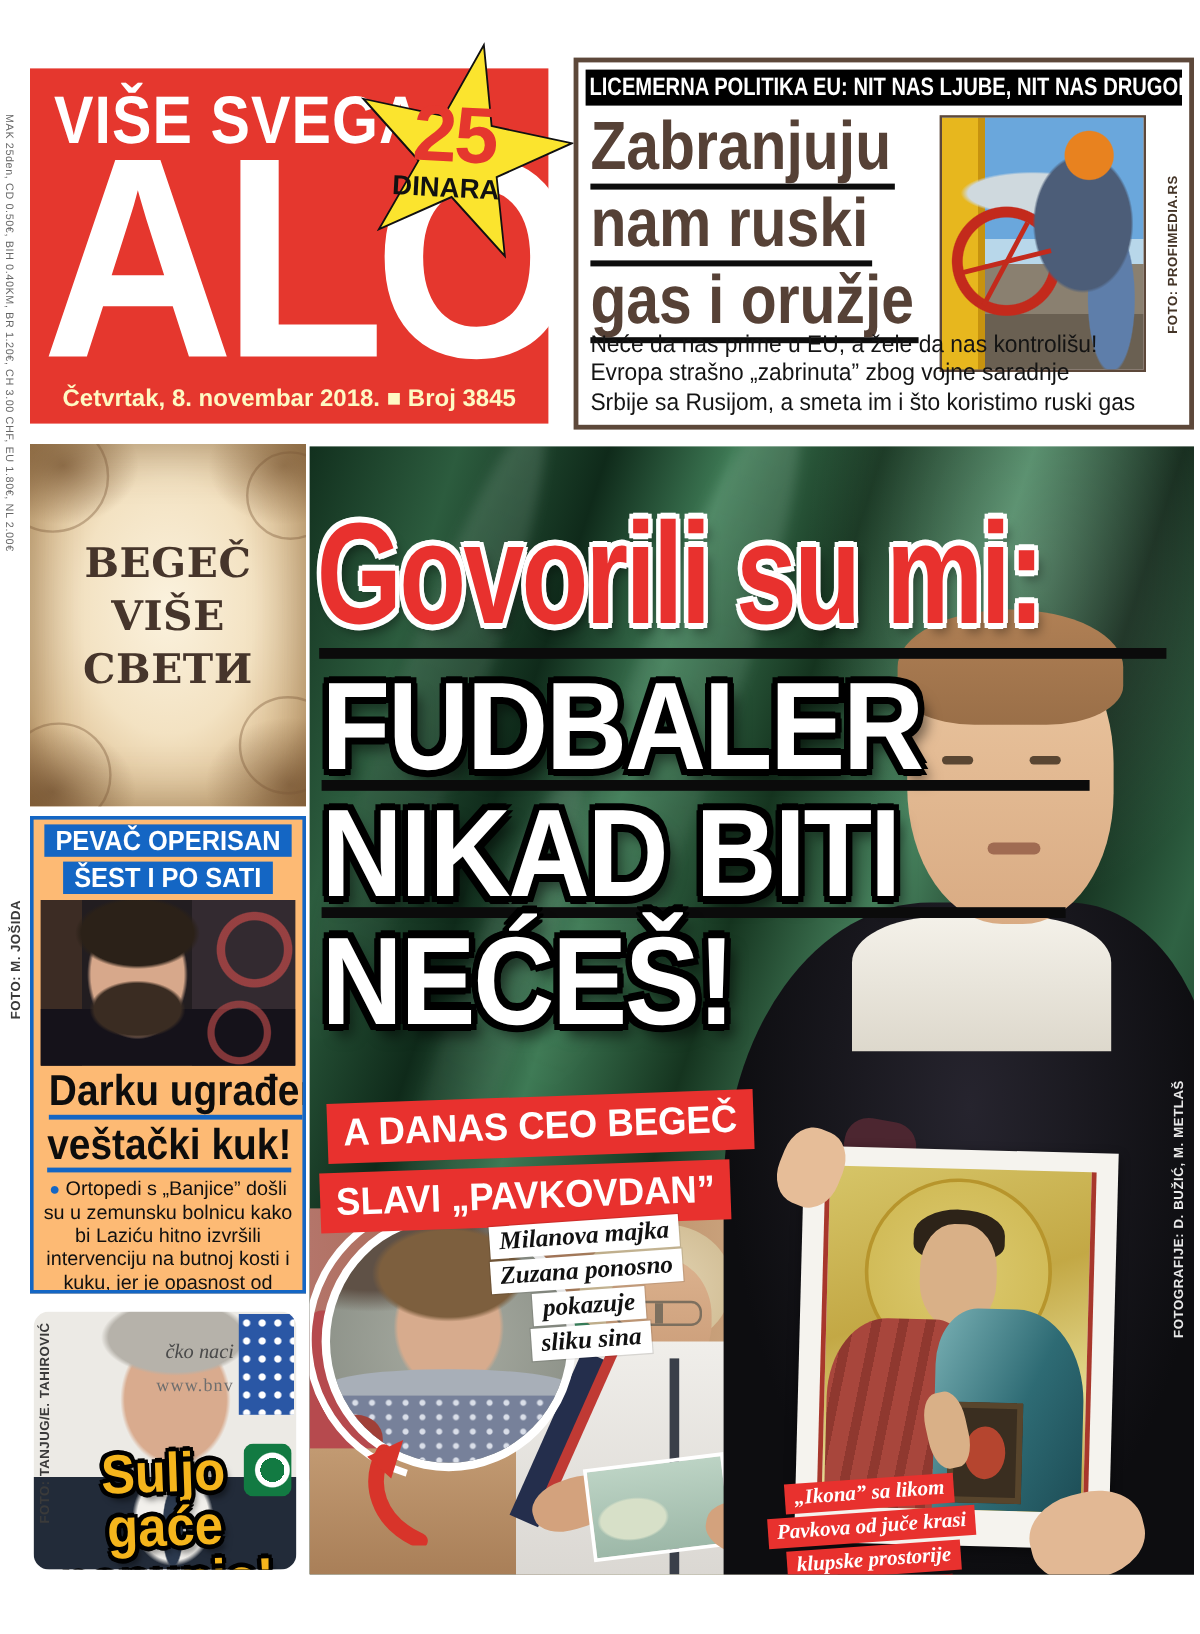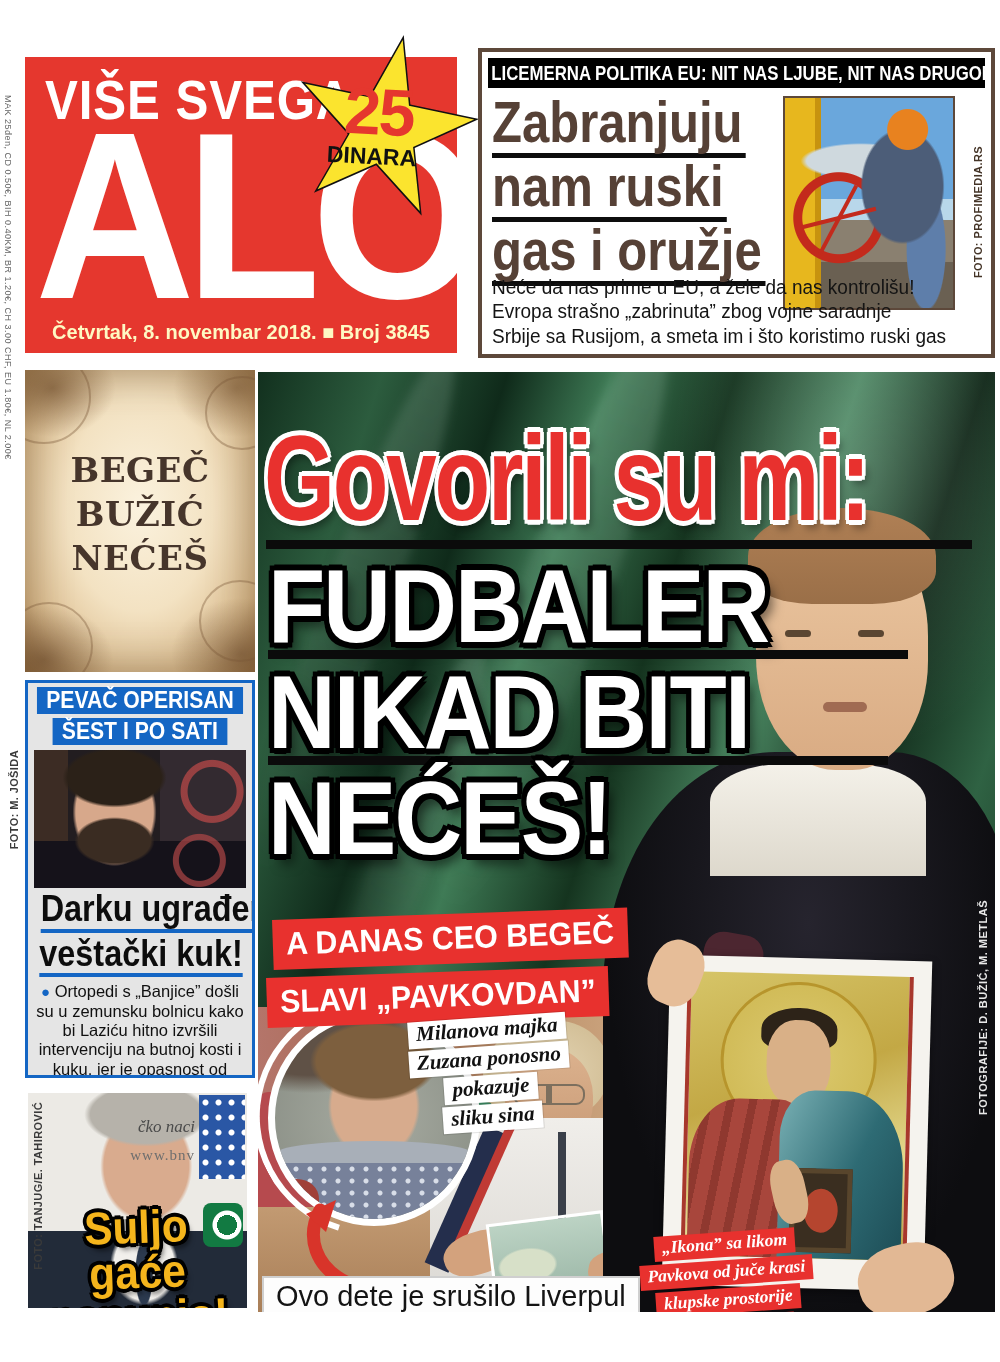--- a/index.html
+++ b/index.html
@@ -52,21 +52,21 @@
       radial-gradient(ellipse 100px 80px at 8% 96%, rgba(100,68,40,.6), transparent 70%),
       radial-gradient(ellipse 100px 80px at 94% 94%, rgba(100,68,40,.55), transparent 70%),
       radial-gradient(ellipse at 50% 45%, #fbf2de 0%, #f3e2c2 45%, #dcbd8f 78%, #b98f5e 100%);
     box-shadow:inset 0 0 45px rgba(80,50,20,.45);}
   .swirl{position:absolute;border:2px solid rgba(120,88,55,.38);border-radius:50%;}
   .slava-text{position:absolute;left:0;top:78px;width:100%;text-align:center;
       font-family:"DejaVu Serif",serif;font-weight:700;color:#46352b;font-size:34px;line-height:1.3;letter-spacing:.5px;}
   .slava-text .small{font-size:30px;}
 
   
-  #darko{left:25px;top:680px;width:230px;height:398px;background:#e5e5e5;border:3px solid #1466c4;box-sizing:border-box;overflow:hidden;}
+  #darko{left:25px;top:680px;width:230px;height:398px;background:#fdba74;border:3px solid #1466c4;box-sizing:border-box;overflow:hidden;}
   .dk-bar{width:fit-content;margin:4px auto 0;background:#1466c4;color:#fff;font-weight:800;font-size:23px;
           line-height:27px;padding:0 10px;transform:scaleX(.92);white-space:nowrap;}
   #dkphoto{width:212px;height:138px;margin:5px auto 0;position:relative;overflow:hidden;
     background:
       radial-gradient(ellipse 40px 24px at 38% 66%, #3a2c22 0 90%, transparent 100%),
       radial-gradient(ellipse 52px 30px at 38% 20%, #2b2118 0 90%, transparent 100%),
       radial-gradient(ellipse 42px 54px at 38% 45%, #d7a88b 0 92%, transparent 100%),
       radial-gradient(circle at 84% 30%, transparent 0 24px, rgba(175,70,70,.8) 25px 31px, transparent 32px),
       radial-gradient(circle at 78% 80%, transparent 0 20px, rgba(175,70,70,.7) 21px 26px, transparent 27px),
       linear-gradient(transparent 0 66%, #15121a 66%),
@@ -79,21 +79,21 @@
   .dot{color:#1466c4;font-size:15px;}
 
   
   #suljo{left:28px;top:1093px;width:219px;height:215px;overflow:hidden;
     background:
       radial-gradient(ellipse 62px 32px at 54% 10%, #b6b2aa 0 90%, transparent 100%),
       radial-gradient(ellipse 46px 56px at 54% 34%, #d9ab8e 0 92%, transparent 100%),
       radial-gradient(ellipse 9px 34px at 53% 84%, #2c3a4f 0 90%, transparent 100%),
       radial-gradient(ellipse 34px 40px at 53% 80%, #f2f0ec 0 88%, transparent 100%),
       linear-gradient(transparent 0 64%, #222b39 64%),
-      #eceae5;}
+      #eceae5; border-radius: 13px;}
   .su-flag{right:2px;top:2px;width:46px;height:84px;
     background:radial-gradient(circle 2.5px, #fff 0 2.5px, transparent 3.5px) 0 0/13px 15px,#2a57a5;}
   .su-emblem{right:4px;top:110px;width:40px;height:44px;border-radius:8px;
     background:radial-gradient(circle at 60% 50%, transparent 0 10px, #fff 10px 14px, transparent 15px),#127a42;}
   .su-bgtext1{right:52px;top:24px;font-family:"Liberation Serif",serif;font-style:italic;font-size:17px;color:#4a4a4a;}
   .su-bgtext2{right:52px;top:54px;font-family:"Liberation Serif",serif;font-size:15px;color:#6e6e6e;letter-spacing:1px;}
   .su-h{position:absolute;left:0;top:112px;width:100%;text-align:center;font-size:46px;font-weight:900;color:#f5b51c;
         line-height:.98;transform:rotate(-2deg) scaleX(.92);
         text-shadow:-3px -3px 0 #000,3px -3px 0 #000,-3px 3px 0 #000,3px 3px 0 #000,0 -4px 0 #000,0 4px 0 #000,-4px 0 0 #000,4px 0 0 #000,4px 6px 6px rgba(0,0,0,.5);}
   .credit-dark{font-size:11px;font-weight:700;color:#3a3a3a;letter-spacing:.4px;}
@@ -226,22 +226,22 @@
     </div>
   </div>
 
   <div class="abs" id="slava">
     <div class="swirl" style="left:-28px;top:-20px;width:90px;height:90px;"></div>
     <div class="swirl" style="right:-24px;top:6px;width:70px;height:70px;"></div>
     <div class="swirl" style="left:-20px;bottom:-18px;width:84px;height:84px;"></div>
     <div class="swirl" style="right:-26px;bottom:10px;width:78px;height:78px;"></div>
     <div class="slava-text">
       <div>BEGEČ</div>
-      <div>BUŽIĆ</div>
-      <div>NEĆEŠ</div>
+      <div>VIŠE</div>
+      <div>СВЕТИ</div>
     </div>
   </div>
 
   <div class="abs" id="darko">
     <div class="dk-bar">PEVAČ OPERISAN</div>
     <div class="dk-bar">ŠEST I PO SATI</div>
     <div id="dkphoto"></div>
     <div class="dk-h">Darku ugrađen</div>
     <div class="dk-h">veštački kuk!</div>
     <div class="dk-bullets">
@@ -342,17 +342,16 @@
       <div><span class="cap-line">sliku sina</span></div>
     </div>
 
     <div class="cap-stack" style="left:362px;top:860px;width:215px;">
       <div><span class="cap-line-red">„Ikona” sa likom</span></div>
       <div><span class="cap-line-red">Pavkova od juče krasi</span></div>
       <div><span class="cap-line-red">klupske prostorije</span></div>
       <div><span class="cap-line-red">na „Marakani”</span></div>
     </div>
 
-    <div class="abs bottom-cap">Ovo dete je srušilo Liverpul</div>
     <div class="abs vtext credit-white" style="right:6px;top:528px;">FOTOGRAFIJE: D. BUŽIĆ, M. METLAŠ</div>
   </div>
 
 </div>
 
 </body></html>

